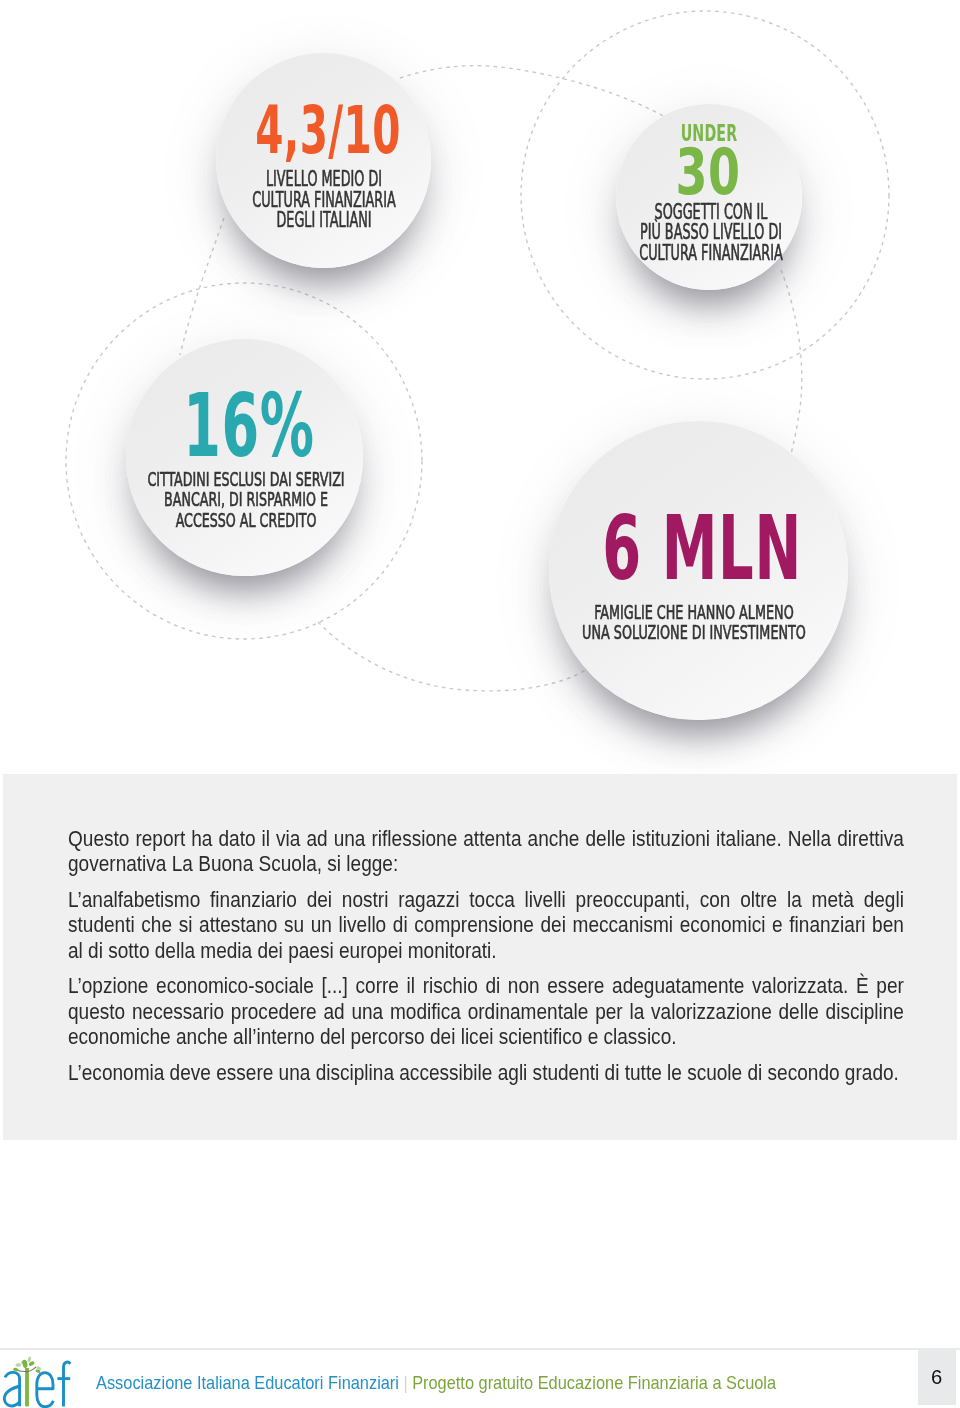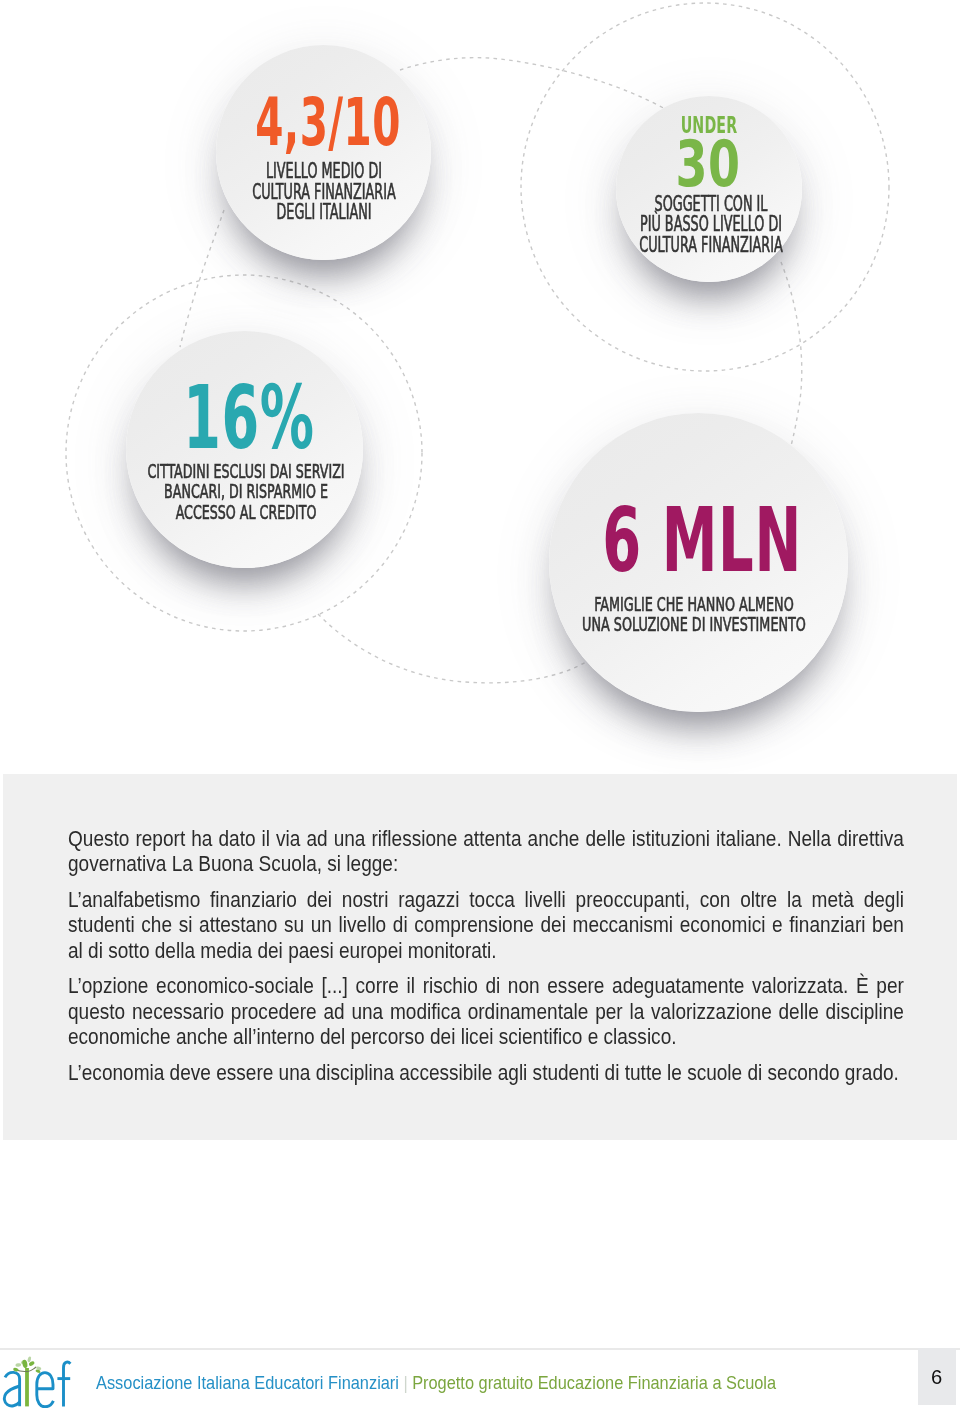--- a/index.html
+++ b/index.html
@@ -2,21 +2,21 @@
 <html><head>
 <meta charset="utf-8">
 <title>Report page</title>
 <style>
   html,body{margin:0;padding:0;}
   body{width:960px;height:1408px;background:#ffffff;
        font-family:"Liberation Sans",sans-serif;overflow:hidden;}
   #page{position:relative;width:960px;height:1408px;background:#fff;}
 
   
-  #infographic{position:absolute;left:0;top:0;width:864px;height:772px;padding-left:21px;}
+  #infographic{position:absolute;left:0;top:8px;width:864px;height:772px;padding-left:21px;}
   #bg-lines{position:absolute;left:0;top:0;width:960px;height:772px;}
 
   .bubble{position:absolute;border-radius:50%;
           background:linear-gradient(145deg,#eaeaea 0%,#ececec 26%,#f0f0f0 50%,#f6f6f6 74%,#fbfbfb 100%);
           box-shadow:0 28px 32px -17px rgba(118,118,128,.68),
                      0 26px 42px -10px rgba(122,122,134,.27),
                      0 12px 50px 8px rgba(128,128,140,.13);}
   .num, .lbl{position:absolute;white-space:nowrap;
              font-family:"DejaVu Sans Condensed","DejaVu Sans",sans-serif;
              font-weight:400;line-height:1;transform-origin:50% 50%;}

